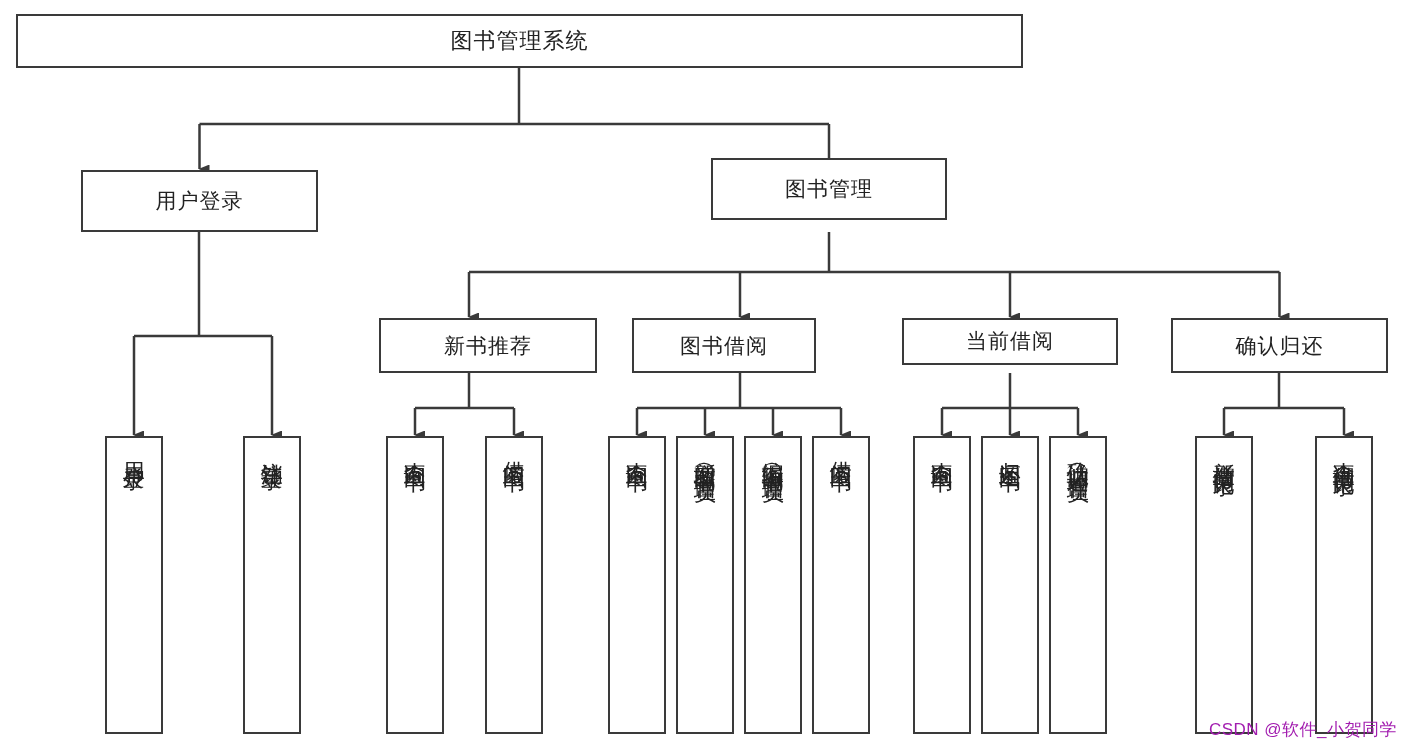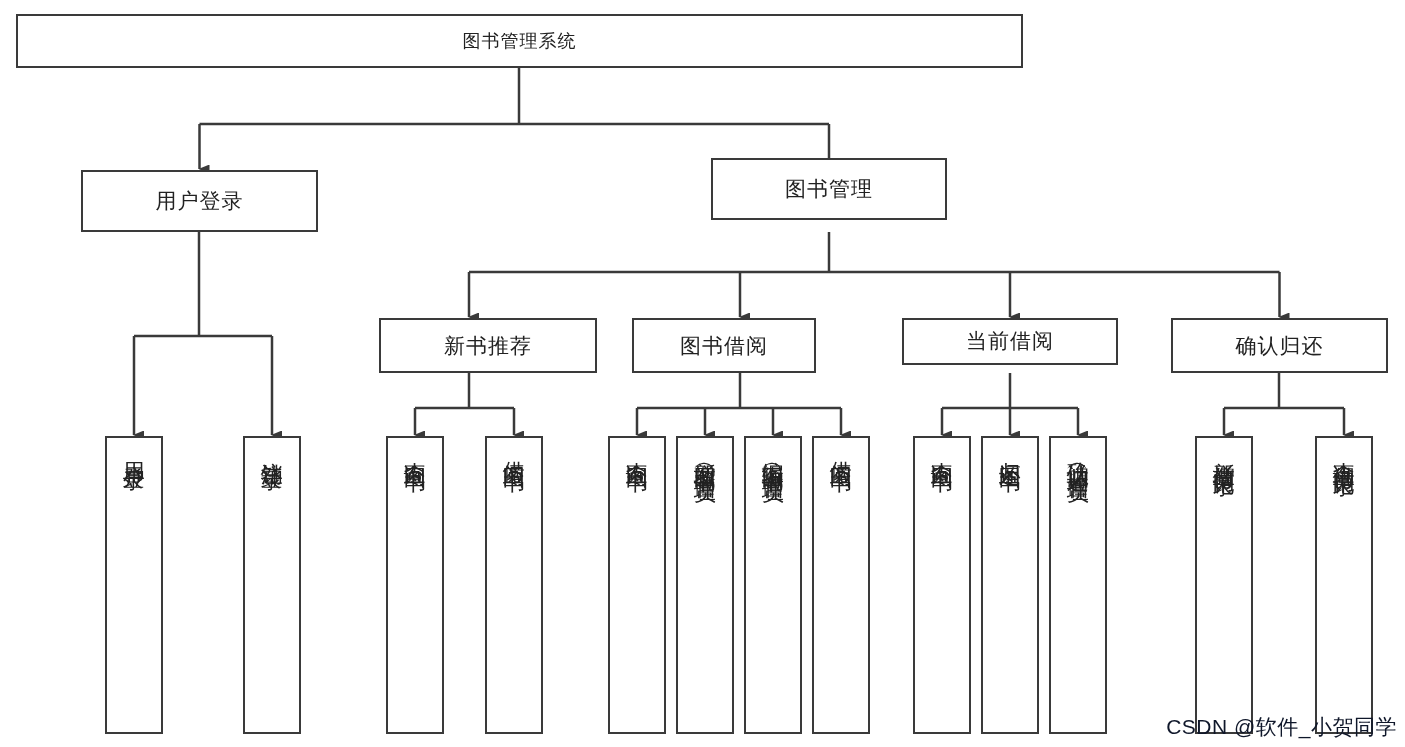--- a/index.html
+++ b/index.html
@@ -52,27 +52,27 @@
     padding-top: 6px;
   }
   .node.vertical .label {
     writing-mode: vertical-rl;
     text-orientation: upright;
     font-size: 22px;
     line-height: 1.06;
     letter-spacing: 3px;
     white-space: nowrap;
   }
-  .node.root .label { font-size: 18px; }
+  .node.root .label { font-size: 22px; }
   #watermark {
     position: absolute;
     right: 8px;
     bottom: 6px;
-    font-size: 21px;
-    color: #0f172a;
+    font-size: 17px;
+    color: #a21caf;
     letter-spacing: 0.5px;
     z-index: 5;
     white-space: nowrap;
   }
 </style>
 </head>
 <body>
 
 <div id="canvas">
 

